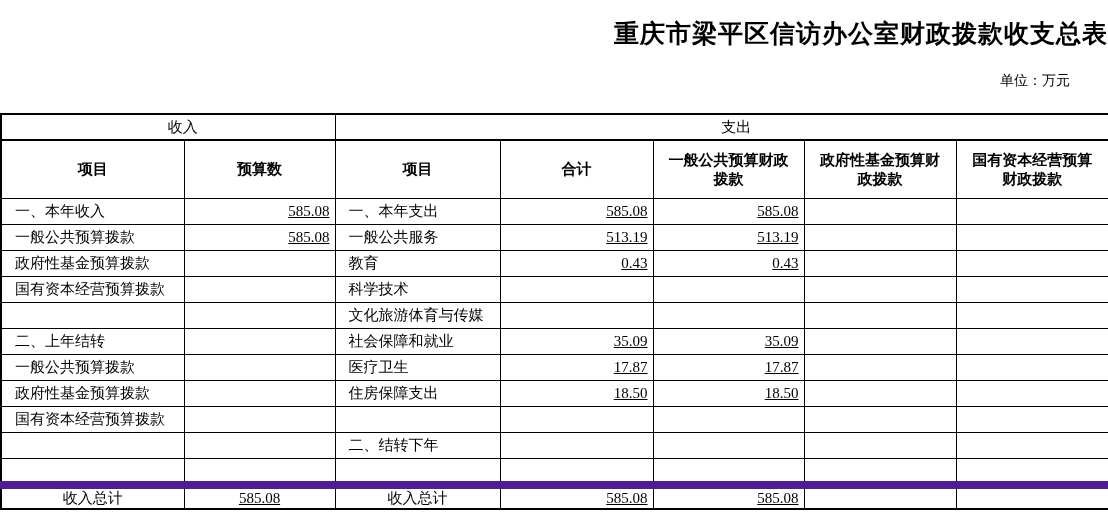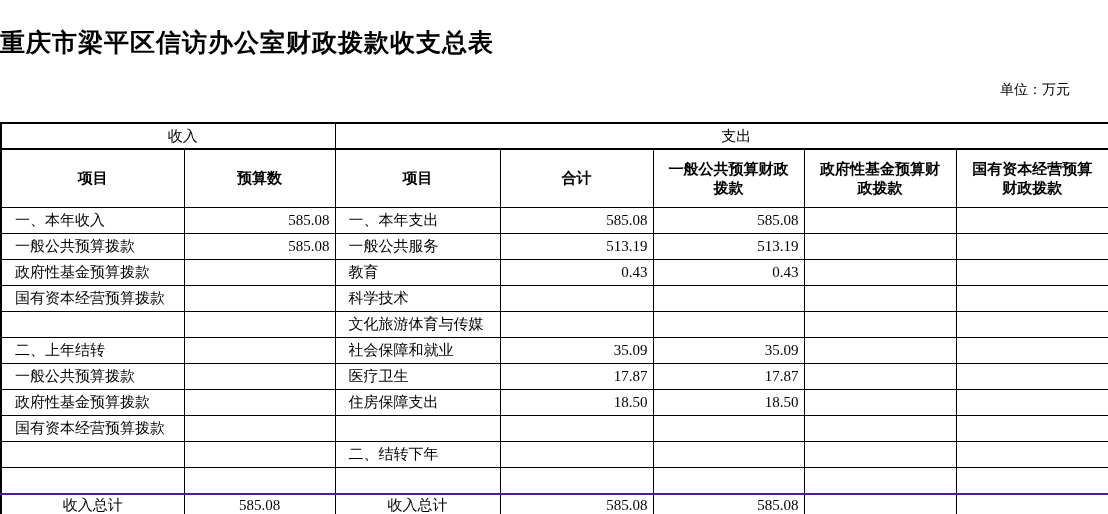--- a/index.html
+++ b/index.html
@@ -11,22 +11,22 @@
   }
   .page {
     position: relative;
     width: 1108px;
     height: 514px;
     background: #ffffff;
     overflow: hidden;
   }
   .title {
     margin: 0;
-    padding-top: 26px;
-    text-align: left;
+    padding-top: 17px;
+    text-align: right;
     font-size: 25px;
     font-weight: bold;
     letter-spacing: 1px;
   }
   .unit-note {
     margin-top: 22px;
     margin-bottom: 23px;
     padding-right: 38px;
     text-align: right;
     font-size: 14px;
@@ -62,23 +62,24 @@
     padding: 0 10px;
   }
   tbody tr { height: 26px; }
   td.c-label {
     text-align: left;
     padding-left: 13px;
   }
   td.c-num {
     text-align: right;
     padding-right: 5px;
+    text-decoration: underline;
   }
   tr.totals-row { height: 24px; }
-  tr.totals-row td { border-top: 2px solid #4c1d95; }
+  tr.totals-row td { border-top: 8px solid #4c1d95; }
   tr.totals-row td:nth-child(1),
   tr.totals-row td:nth-child(2),
   tr.totals-row td:nth-child(3) {
     text-align: center;
     padding: 0;
   }
 </style>
 </head>
 <body>
 

